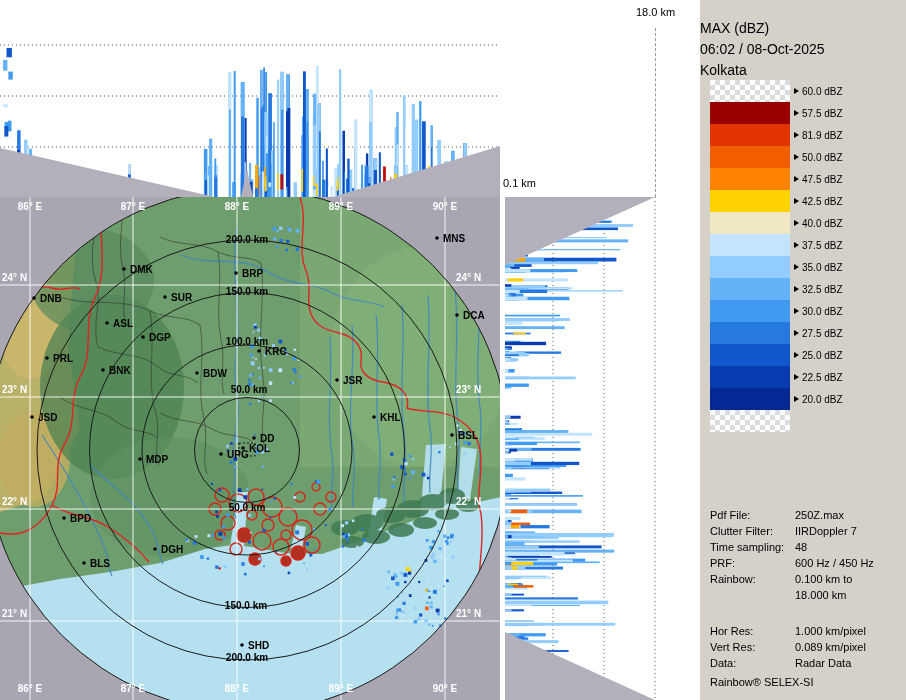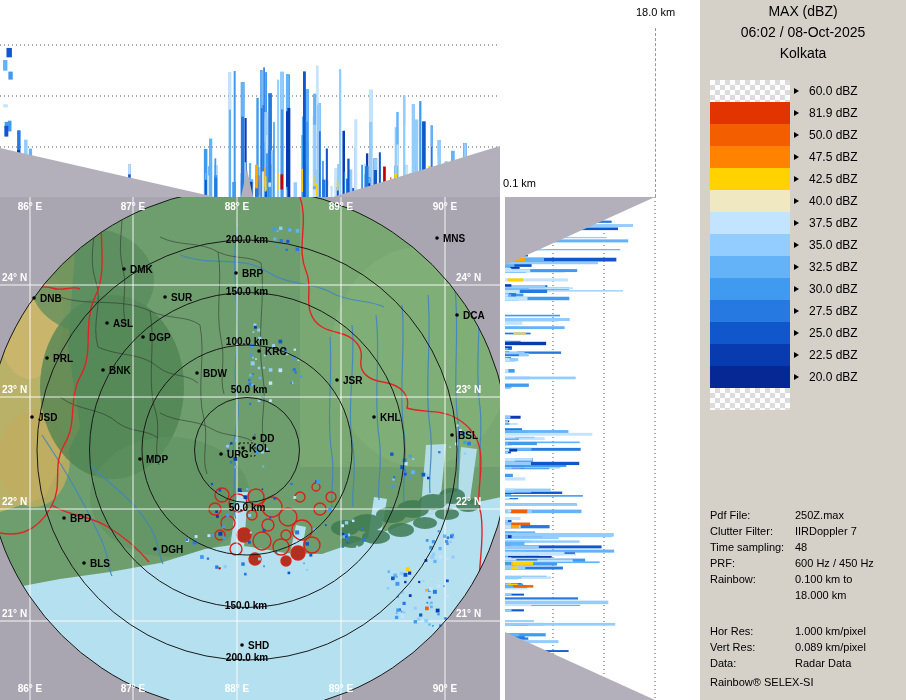--- a/index.html
+++ b/index.html
@@ -7,28 +7,28 @@
     font-family:"Liberation Sans",sans-serif;color:#000}
   .screen{position:absolute;left:0;top:0;width:906px;height:700px}
 
   .top-panel{position:absolute;left:0;top:0;width:500px;height:197px;background:#fff}
   .gap-strip{position:absolute;left:500px;top:0;width:200px;height:160px;background:#fff}
   .map-panel{position:absolute;left:0;top:197px;width:500px;height:503px}
   .gapcol{position:absolute;left:500px;top:197px;width:5px;height:503px;background:#fff}
   .side-panel{position:absolute;left:505px;top:197px;width:195px;height:503px;background:#fff}
 
   .legend-panel{position:absolute;left:700px;top:0;width:206px;height:700px;background:#d5d1c9;font-size:11px}
-  .hdr-block{padding-top:1px;text-align:center;line-height:21px;font-size:14px}
+  .hdr-block{padding-top:18px;text-align:left;line-height:21px;font-size:14px}
 
   .scale{position:absolute;left:10px;top:80px}
   .scale-row{height:22px;display:flex;align-items:center}
   .swatch{width:80px;height:22px;flex:none}
   .checker{background-image:conic-gradient(#dcdcdc 0 25%,#ffffff 25% 50%,#dcdcdc 50% 75%,#ffffff 75% 100%);background-size:10px 10px}
   .tick{width:0;height:0;border-left:5px solid #000;border-top:3.5px solid transparent;border-bottom:3.5px solid transparent;margin-left:4px;flex:none}
-  .scale-label{margin-left:10px;font-size:12px;white-space:nowrap}
+  .scale-label{margin-left:3px;font-size:10px;white-space:nowrap}
 
   .info{position:absolute;left:10px;top:507px;width:194px}
   .info-row{display:flex;line-height:16px}
   .info-row.gap{margin-top:20px}
   .info-label{width:85px;flex:none}
   .info-value{white-space:pre-line}
   .brand{position:absolute;left:10px;top:676px}
 
   .hlabel{position:absolute;font-size:11px;white-space:nowrap}
   .maxh{left:136px;top:6px}
@@ -1030,20 +1030,25 @@
       <div>06:02 / 08-Oct-2025</div>
       <div>Kolkata</div>
     </div>
     <div class="scale">
         <div class="scale-row">
           <div class="swatch checker"></div>
           <span class="tick"></span>
           <span class="scale-label">60.0 dBZ</span>
         </div>
         <div class="scale-row">
+          <div class="swatch" style="background: rgb(153, 0, 0);"></div>
+          <span class="tick"></span>
+          <span class="scale-label">57.5 dBZ</span>
+        </div>
+        <div class="scale-row">
           <div class="swatch" style="background: rgb(225, 52, 0);"></div>
           <span class="tick"></span>
           <span class="scale-label">81.9 dBZ</span>
         </div>
         <div class="scale-row">
           <div class="swatch" style="background: rgb(242, 94, 0);"></div>
           <span class="tick"></span>
           <span class="scale-label">50.0 dBZ</span>
         </div>
         <div class="scale-row">

